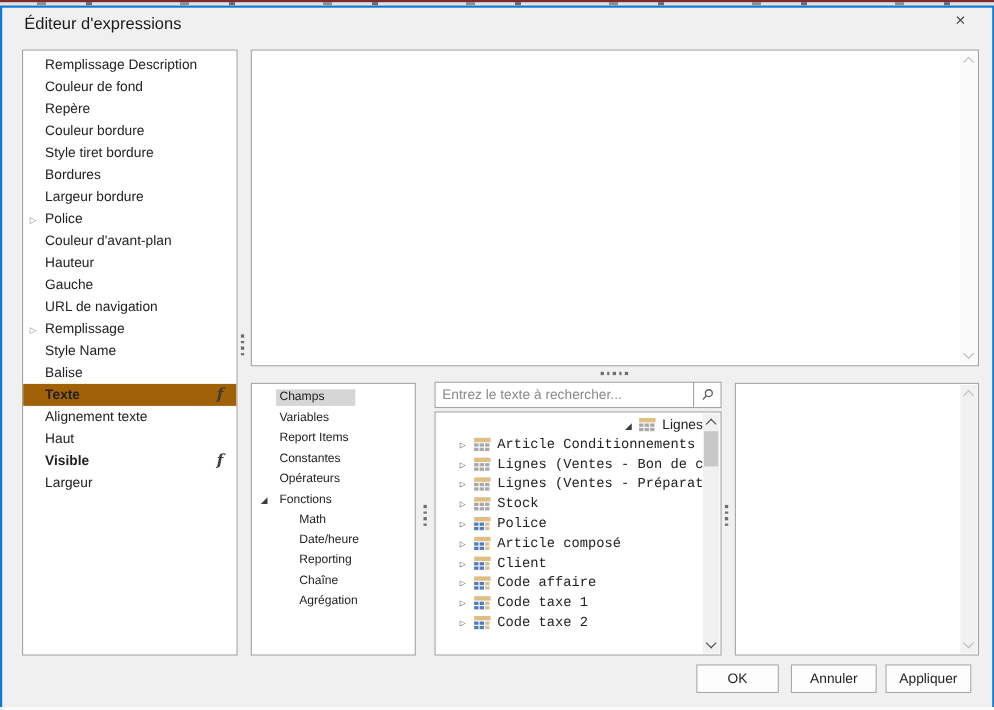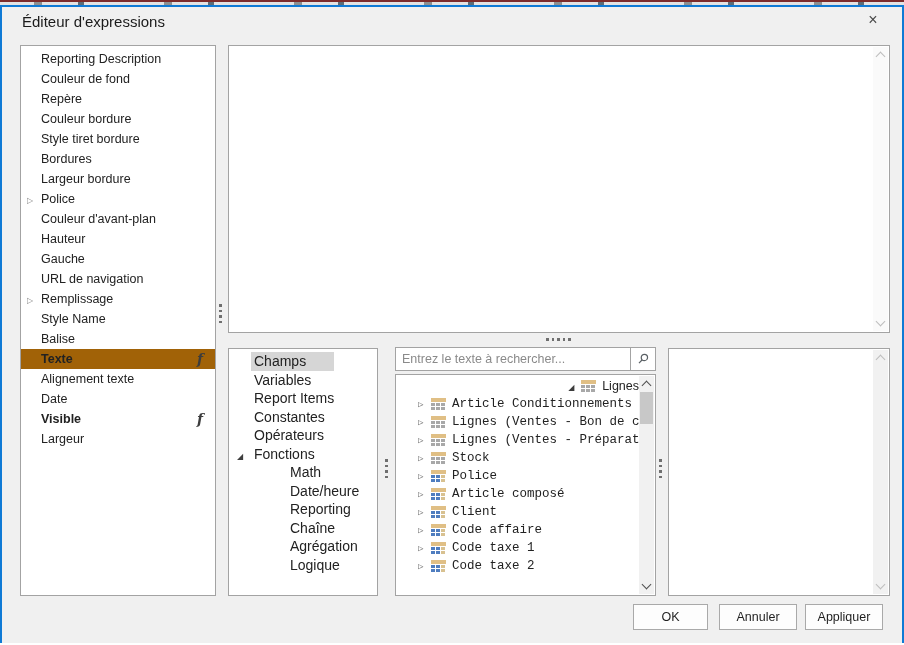--- a/index.html
+++ b/index.html
@@ -52,22 +52,22 @@
   .sb-light{background:#fafafa;}
   .sb-gray{background:#f1f1f1;}
   .chev{position:absolute;left:4px;width:6px;height:6px;border-right:1.5px solid #bdbdbd;border-bottom:1.5px solid #bdbdbd;}
   .chev.up{top:6px;transform:rotate(-135deg);}
   .chev.down{bottom:6px;transform:rotate(45deg);}
   .chev.dark{border-color:#4f4f4f;}
   .sb-thumb{position:absolute;left:1px;width:13px;background:#c8c8c8;}
 
   
   .cats-panel{left:228px;top:348px;width:150px;height:248px;padding-top:3px;}
-  .cat-row{position:relative;height:18.5px;line-height:18.5px;padding-left:25px;font-size:14px;color:#222;white-space:nowrap;}
-  .cat-row.indent-1{padding-left:61px;}
+  .cat-row{position:relative;height:18.5px;line-height:18.5px;padding-left:25px;font-size:11px;color:#222;white-space:nowrap;}
+  .cat-row.indent-1{padding-left:43px;}
   .cat-row .arrow{display:none;position:absolute;left:8px;top:0;}
   .cat-row.expanded .arrow{display:block;}
   .cat-row.expanded .arrow::before{content:"◢";font-size:8px;color:#3f3f3f;}
   .cat-row.selected .lbl{background:#d6d6d6;padding:1px 28px 2px 3px;margin-left:-3px;}
 
   
   .search-wrap{position:absolute;left:395px;top:347px;width:261px;height:24px;display:flex;}
   .search-input{flex:1;height:24px;box-sizing:border-box;border:1px solid #a3a3a3;background:#fff;
     padding:0 6px;font-size:12.5px;font-family:"Liberation Sans",sans-serif;color:#14532d;outline:none;}
   .search-input::placeholder{color:#8a8a8a;}
@@ -107,21 +107,21 @@
 
   <div class="desktop-strip"></div>
   <div class="dialog-frame"></div>
 
   <div class="title">Éditeur d'expressions</div>
   <div class="close-btn">×</div>
 
   <div class="panel props-panel">
       <div class="prop-row">
     
-    <span class="lbl">Reporting Description</span>
+    <span class="lbl">Remplissage Description</span>
     
   </div>
       <div class="prop-row">
     
     <span class="lbl">Couleur de fond</span>
     
   </div>
       <div class="prop-row">
     
     <span class="lbl">Repère</span>
@@ -192,21 +192,21 @@
     <span class="lbl">Texte</span>
     <span class="fx"></span>
   </div>
       <div class="prop-row">
     
     <span class="lbl">Alignement texte</span>
     
   </div>
       <div class="prop-row">
     
-    <span class="lbl">Date</span>
+    <span class="lbl">Haut</span>
     
   </div>
       <div class="prop-row bold has_fx">
     
     <span class="lbl">Visible</span>
     <span class="fx"></span>
   </div>
       <div class="prop-row">
     
     <span class="lbl">Largeur</span>
@@ -274,24 +274,20 @@
     
     <span class="lbl">Reporting</span>
   </div>
       <div class="cat-row indent-1">
     
     <span class="lbl">Chaîne</span>
   </div>
       <div class="cat-row indent-1">
     
     <span class="lbl">Agrégation</span>
-  </div>
-      <div class="cat-row indent-1">
-    
-    <span class="lbl">Logique</span>
   </div>
     </div>
 
   <div class="vdots" style="left:385px;top:459px;">
       <i></i>
       <i></i>
       <i></i>
       <i></i>
     </div>
 

